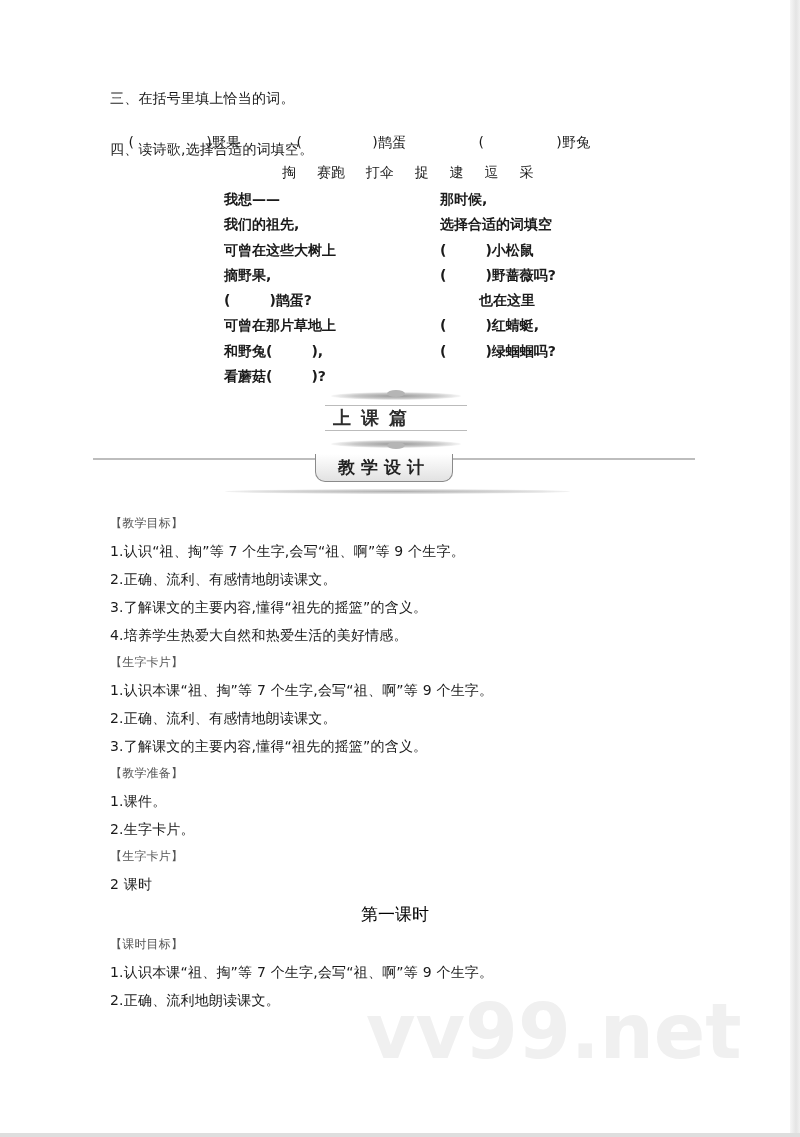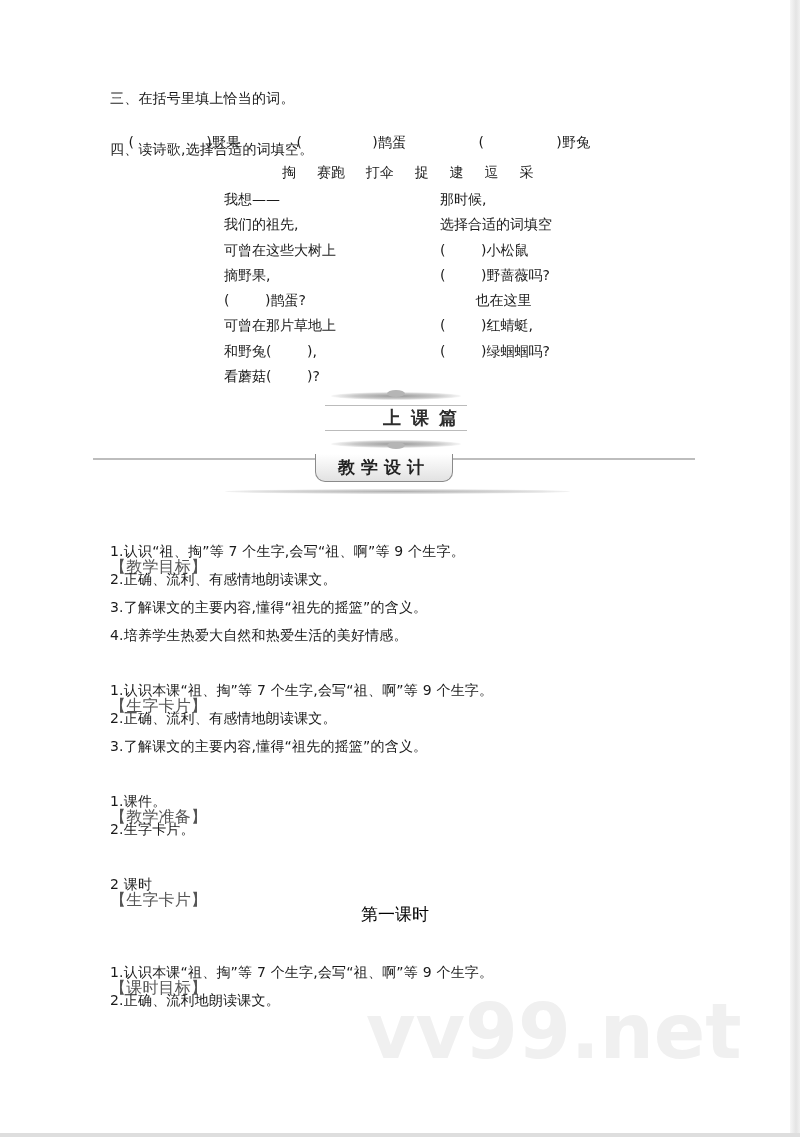--- a/index.html
+++ b/index.html
@@ -36,34 +36,34 @@
     .line {
       position: absolute;
       font-size: 14px;
       line-height: 18px;
       white-space: pre;
       letter-spacing: 0.2px;
     }
     .label {
       color: #555;
       font-family: "DejaVu Serif", "Liberation Serif", serif;
-      font-size: 16px;
-      margin-top: 44px;
+      font-size: 12px;
     }
     .word-bank {
       position: absolute;
       top: 164px;
       left: 282px;
       font-size: 14px;
       word-spacing: 6px;
       white-space: pre;
     }
     .poem-left, .poem-right {
       position: absolute;
       font-size: 14px;
+      font-weight: bold;
     }
     .poem-left { left: 224px; top: 190px; }
     .poem-right { left: 440px; top: 190px; }
     .poem-line {
       height: 25.3px;
       line-height: 18px;
       white-space: pre;
     }
     .banner {
       position: absolute;
@@ -87,21 +87,21 @@
       left: 62px;
       width: 18px;
       height: 7px;
       border-radius: 50%;
       background: #b5b5b5;
     }
     .banner-title {
       position: absolute;
       left: 0; top: 13px;
       width: 142px;
-      text-align: right;
+      text-align: left;
       font-size: 18px;
       font-weight: bold;
       letter-spacing: 10px;
       color: #2e2e2e;
       font-family: "DejaVu Serif", "Liberation Serif", serif;
       border-top: 1px solid #bbb;
       border-bottom: 1px solid #bbb;
       line-height: 24px;
       padding-left: 8px;
       box-sizing: border-box;

